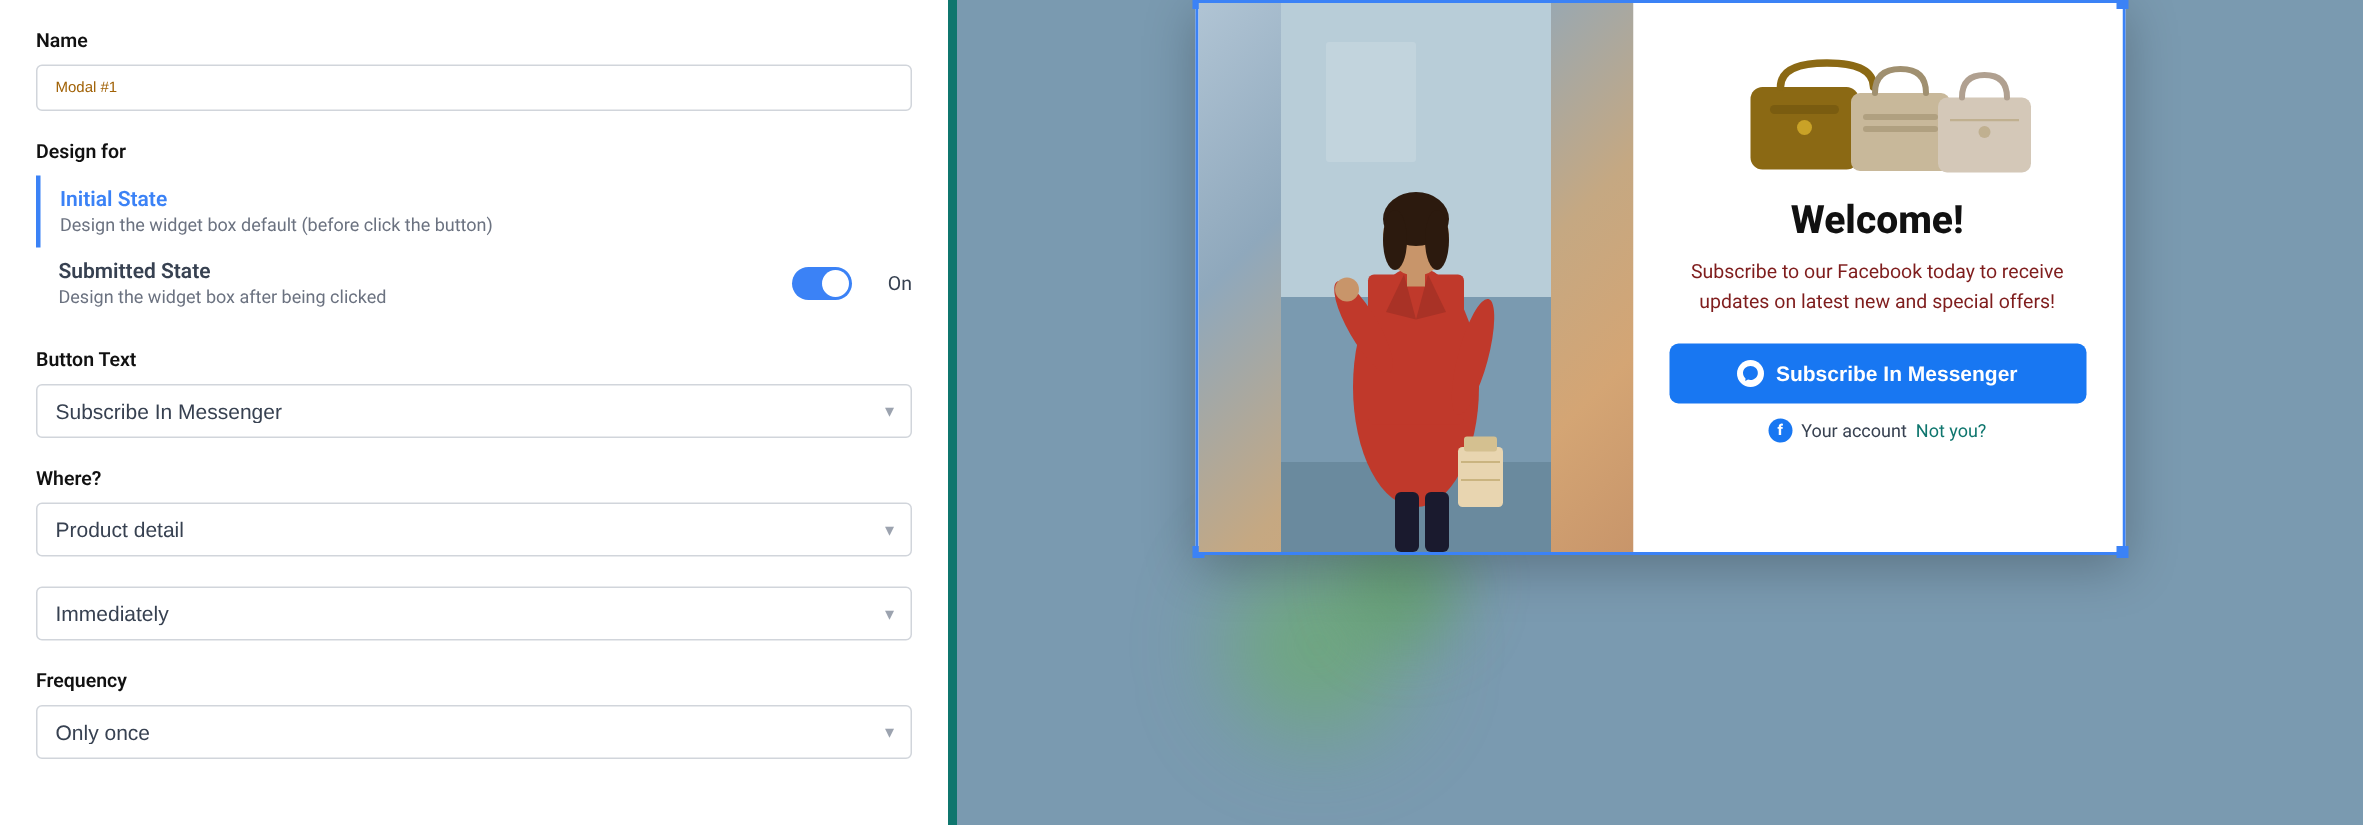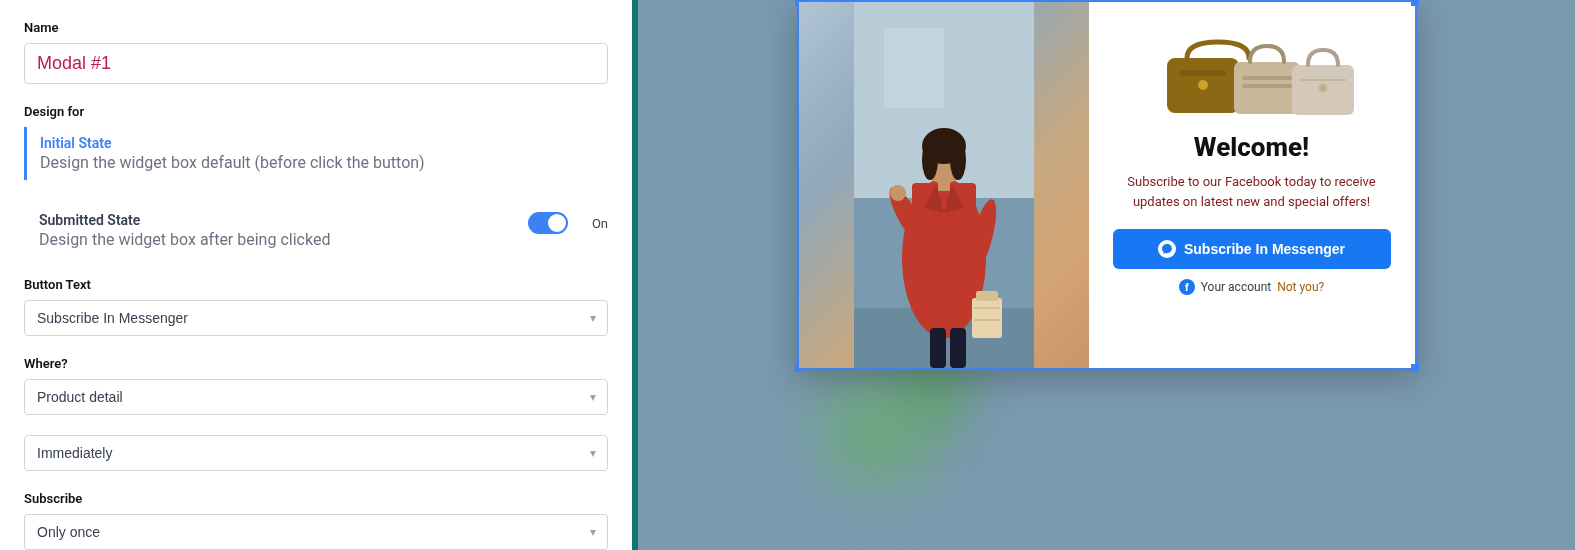--- a/index.html
+++ b/index.html
@@ -31,22 +31,22 @@
       font-weight: 600;
       color: #111;
       margin-bottom: 8px;
     }
 
     .text-input {
       width: 100%;
       border: 1px solid #d1d5db;
       border-radius: 4px;
       padding: 9px 12px;
-      font-size: 18px;
-      color: #be185d;
+      font-size: 10px;
+      color: #a16207;
       outline: none;
     }
 
     
     .design-for-section { margin-bottom: 20px; }
 
     .design-for-item {
       display: flex;
       align-items: flex-start;
       padding: 8px 0 8px 12px;
@@ -64,21 +64,21 @@
     .design-for-item-content { flex: 1; }
 
     .design-for-title {
       font-size: 14px;
       font-weight: 600;
     }
     .design-for-item.active .design-for-title { color: #3b82f6; }
     .design-for-item:not(.active) .design-for-title { color: #374151; }
 
     .design-for-desc {
-      font-size: 16px;
+      font-size: 12px;
       color: #6b7280;
       margin-top: 2px;
     }
 
     
     .toggle-row {
       display: flex;
       align-items: center;
       gap: 24px;
       margin-left: auto;
@@ -269,21 +269,21 @@
       border-radius: 50%;
       display: flex;
       align-items: center;
       justify-content: center;
       color: #fff;
       font-size: 10px;
       font-weight: 800;
       flex-shrink: 0;
     }
     .not-you {
-      color: #a16207;
+      color: #0f766e;
       font-size: 12px;
     }
 
     
     .corner-tl, .corner-tr, .corner-bl, .corner-br {
       position: absolute;
       width: 8px;
       height: 8px;
       background: #3b82f6;
     }
@@ -313,21 +313,21 @@
   <div class="design-for-section">
     <div class="field-label">Design for</div>
 
     <div class="design-for-item active">
       <div class="design-for-item-content">
         <div class="design-for-title">Initial State</div>
         <div class="design-for-desc">Design the widget box default (before click the button)</div>
       </div>
     </div>
 
-    <div class="design-for-item" style="margin-top:24px;">
+    <div class="design-for-item" style="align-items:center;">
       <div class="design-for-item-content">
         <div class="design-for-title">Submitted State</div>
         <div class="design-for-desc">Design the widget box after being clicked</div>
       </div>
       <div class="toggle-row">
         <div class="toggle-switch"></div>
         <span class="toggle-label">On</span>
       </div>
     </div>
   </div>
@@ -355,21 +355,21 @@
   <div class="field-group">
     <div class="select-wrapper">
       <select class="select-field">
         <option>Immediately</option>
       </select>
       <span class="select-chevron">▾</span>
     </div>
   </div>
 
   <div class="field-group">
-    <div class="field-label">Subscribe</div>
+    <div class="field-label">Frequency</div>
     <div class="select-wrapper">
       <select class="select-field">
         <option>Only once</option>
       </select>
       <span class="select-chevron">▾</span>
     </div>
   </div>
 
 </div>
 

